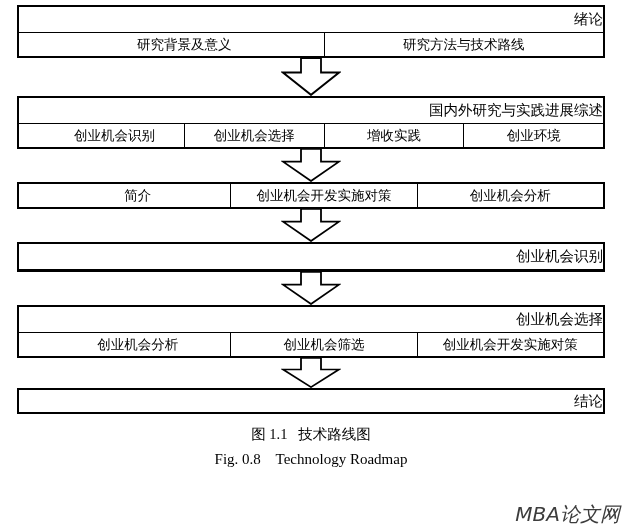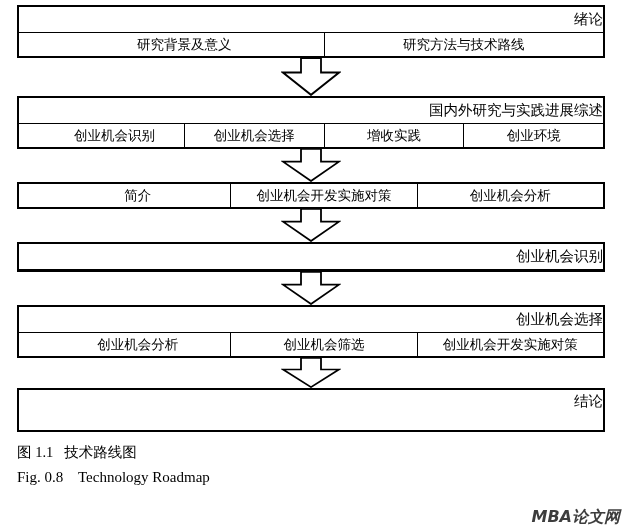--- a/index.html
+++ b/index.html
@@ -6,38 +6,38 @@
   body{
     width:624px;height:527px;background:#ffffff;position:relative;overflow:hidden;
     font-family:"DejaVu Sans","Liberation Sans",sans-serif;color:#000;
   }
   .chart{position:absolute;left:17px;top:5px;width:588px;}
   .block{border:2px solid #000;box-sizing:border-box;background:#fff;}
   .block-title{
     height:25px;line-height:25px;text-align:right;
     font-weight:normal;font-size:14.5px;border-bottom:1px solid #000;
   }
-  .block.single .block-title{border-bottom:none;height:40px;line-height:22px;}
+  .block.single .block-title{border-bottom:none;height:22px;line-height:22px;}
   .cells{display:flex;margin-left:26px;}
   .cell{
     flex:1;height:23px;line-height:23px;text-align:center;font-size:13.5px;
     border-right:1px solid #000;overflow:hidden;white-space:nowrap;
   }
   .cell:last-child{border-right:none;}
   .arrow-wrap{display:flex;justify-content:center;}
   .arrow-wrap svg{display:block;}
   .a38{height:38px;} .a33{height:33px;} .a30{height:30px;}
   .caption{
-    white-space:pre;
+    text-align:center;white-space:pre;
     font-family:"Liberation Serif","DejaVu Serif",serif;
   }
   .caption-zh{margin-top:11px;font-size:14.5px;}
   .caption-en{margin-top:7px;font-size:15px;}
   .watermark{position:absolute;right:4px;bottom:1px;text-align:right;font-style:italic;line-height:1.15;}
-  .wm-brand{font-size:16px;font-weight:bold;color:#3d3d3d;}
+  .wm-brand{font-size:20px;font-weight:normal;color:#3d3d3d;}
   .wm-url{
     font-size:12.5px;color:#8a4fd0;
     background:linear-gradient(90deg,#d6369e 0%,#6f54d8 40%,#2fa8cc 75%,#a14bc4 100%);
     -webkit-background-clip:text;background-clip:text;-webkit-text-fill-color:transparent;
   }
 </style>
 </head>
 <body>
 
 <div class="chart">

